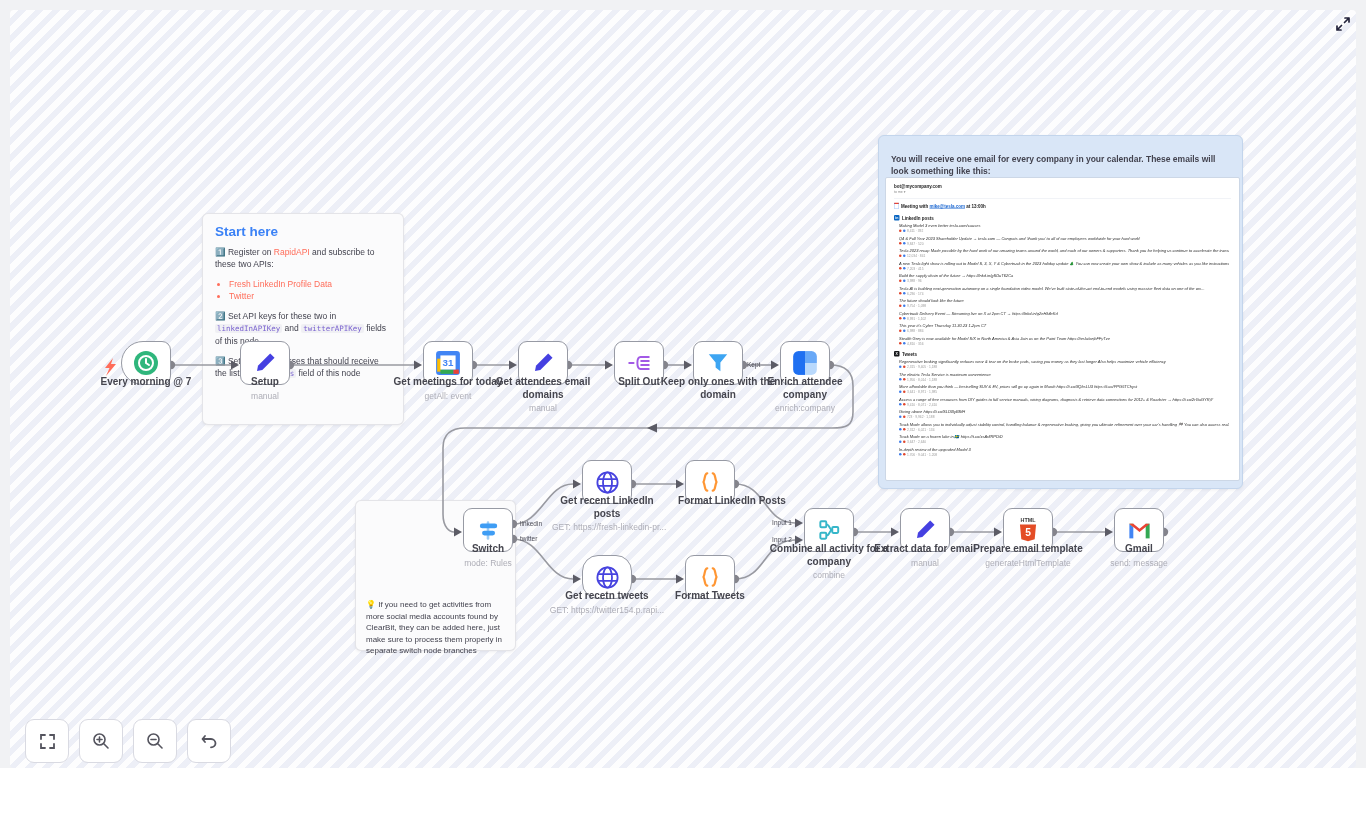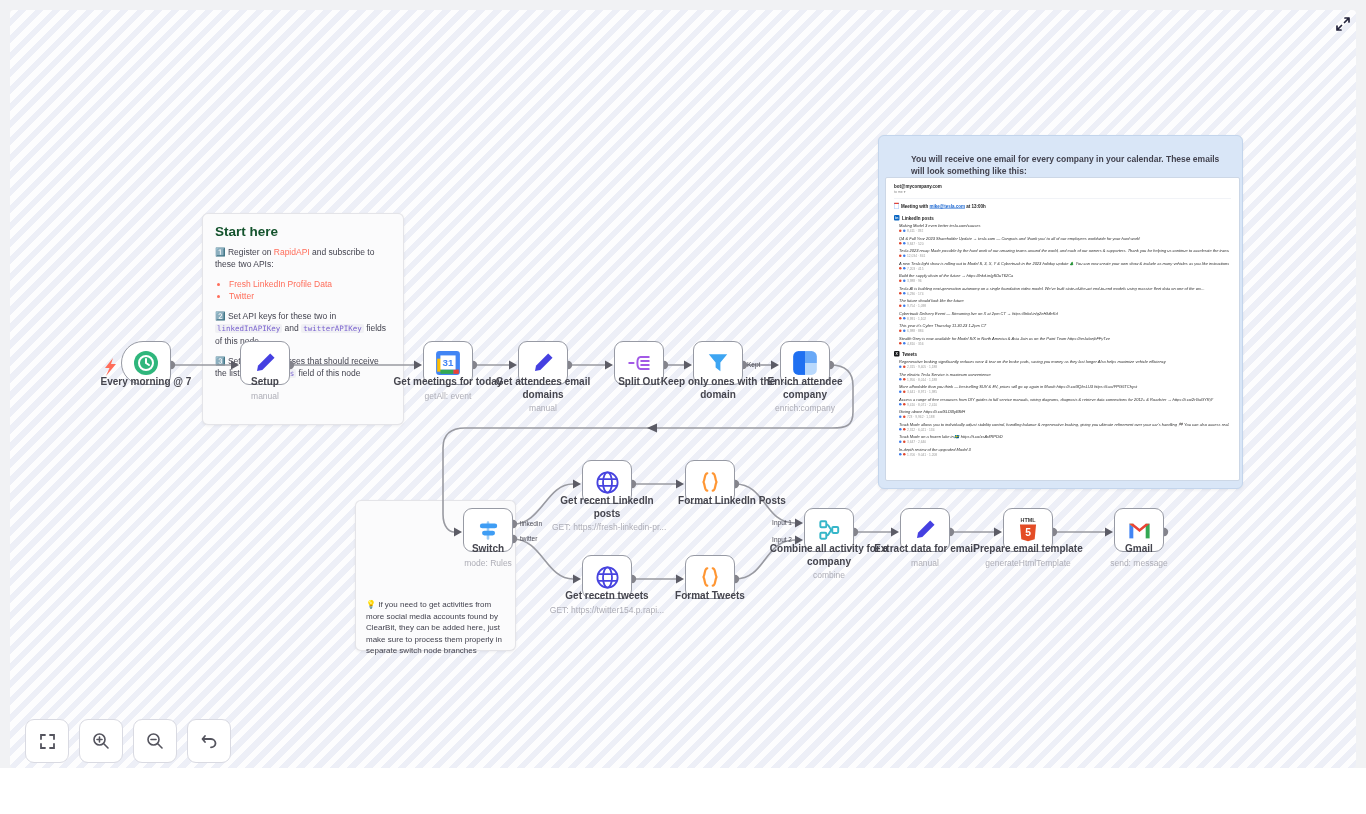--- a/index.html
+++ b/index.html
@@ -3,23 +3,23 @@
 <meta charset="utf-8">
 <style>
   html,body{margin:0;padding:0;}
   body{width:1366px;height:814px;position:relative;overflow:hidden;background:#ffffff;
        font-family:"Liberation Sans",sans-serif;}
   .frame{position:absolute;left:0;top:0;width:1366px;height:768px;background:#f1f2f4;}
   .canvas{position:absolute;left:10px;top:10px;width:1346px;height:758px;border-radius:4px;
     background:repeating-linear-gradient(135deg,#fdfdfe 0px,#fdfdfe 6px,#edeff7 6px,#edeff7 12px);}
   
   .sticky{position:absolute;border-radius:6px;border:1px solid rgba(90,90,110,.14);
-          background:#fbfbfc;box-shadow:0 1px 3px rgba(40,40,60,.07);box-sizing:border-box;padding-left:20px;}
+          background:#fbfbfc;box-shadow:0 1px 3px rgba(40,40,60,.07);box-sizing:border-box;}
   .sticky.blue{background:#d9e6f7;border-color:#c3d5ec;}
-  .sticky h1{margin:0 0 7px 0;font-size:13.5px;font-weight:700;color:#14532d;}
+  .sticky h1{margin:0 0 7px 0;font-size:13.5px;font-weight:700;color:#3b82f6;}
   .sticky p{margin:7px 0;font-size:8.5px;line-height:1.45;color:#43434f;}
   .sticky ul{margin:0 0;padding-left:14px;font-size:8.5px;line-height:1.5;}
   .sticky ul li{color:#ff6d5a;}
   .note-link{color:#ff6d5a;text-decoration:none;}
   .code{font-family:"DejaVu Sans Mono",monospace;font-size:7.5px;color:#7a63cf;
         background:#f0f0f4;border-radius:2px;padding:0 2px;}
   .email-head{margin:0;padding:10px 12px 6px 12px;font-size:8.8px;font-weight:700;
               line-height:1.45;color:#32405c;}
   
   .email-box{position:absolute;left:6px;top:41px;width:353px;height:302px;background:#ffffff;
@@ -472,21 +472,21 @@
       <svg width="26" height="26" viewBox="0 0 24 24" fill="none" stroke="#ff9633" stroke-width="2" stroke-linecap="round">
           <path d="M9.5 4 C6.8 4 7.8 8 6 12 C7.8 16 6.8 20 9.5 20"></path>
           <path d="M14.5 4 C17.2 4 16.2 8 18 12 C16.2 16 17.2 20 14.5 20"></path>
         </svg>
     </span>
     <div class="nlabel" style="width:140px;padding-left:44px;">
         <div class="t">Format LinkedIn Posts</div>
       </div>
   </div>
 
-  <div class="node" style="left:572px;top:545px;">
+  <div class="node" style="left:572px;top:545px;border-radius:16px;">
     <span>
       <svg width="27" height="27" viewBox="0 0 24 24" fill="none" stroke="#4743df" stroke-width="1.6">
           <circle cx="12" cy="12" r="9"></circle>
           <ellipse cx="12" cy="12" rx="4" ry="9"></ellipse>
           <path d="M3.6 9 H20.4 M3.6 15 H20.4"></path>
         </svg>
     </span>
     <div class="nlabel" style="width:130px;">
         <div class="t">Get recetn tweets</div>
         <div class="s">GET: https://twitter154.p.rapi...</div>

